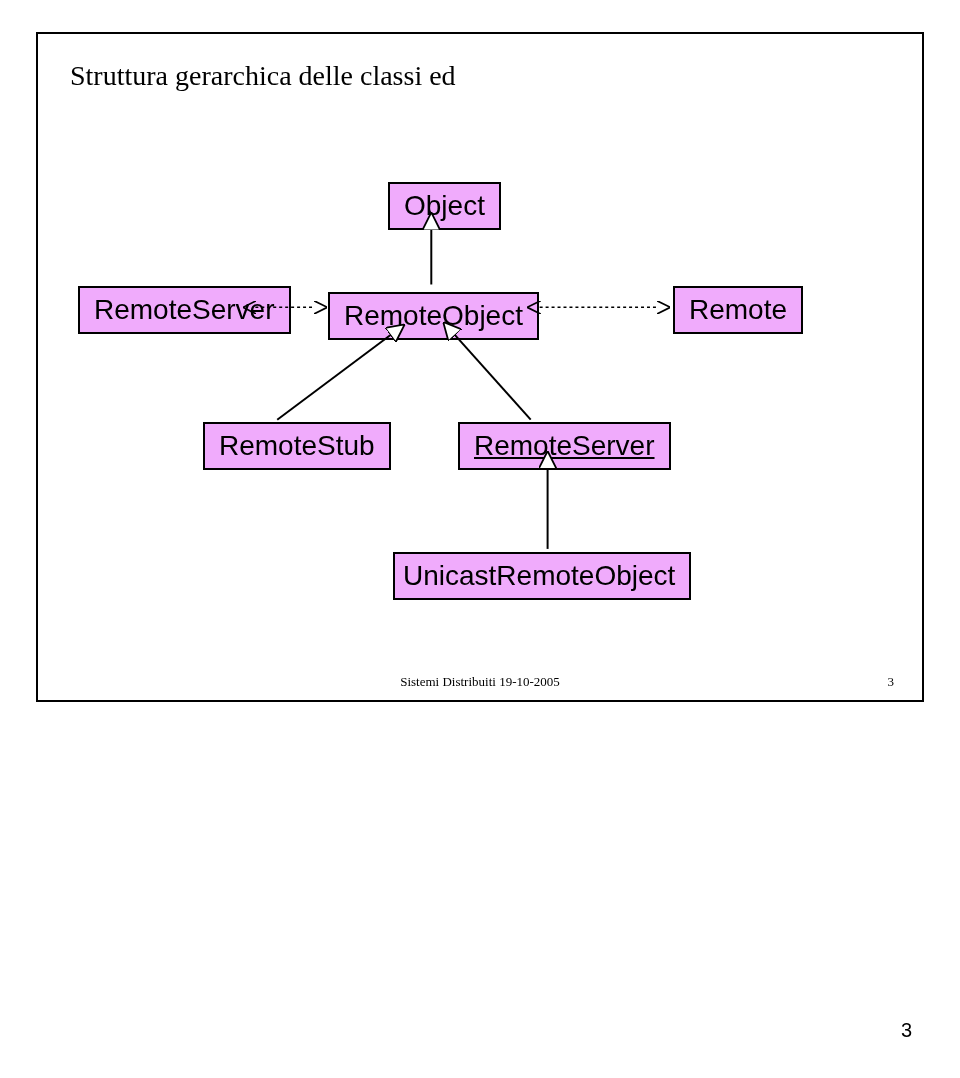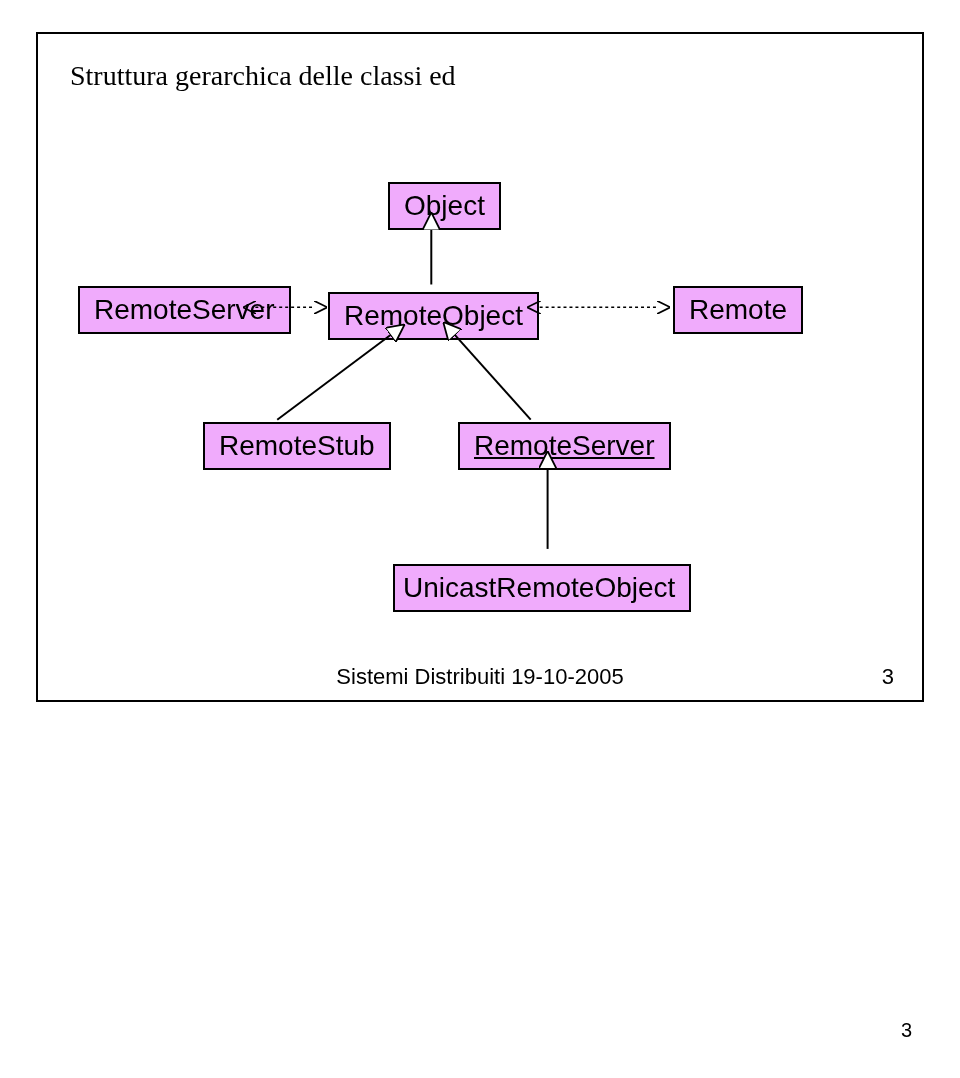--- a/index.html
+++ b/index.html
@@ -31,22 +31,22 @@
     border: 2px solid #000;
     padding: 6px 14px;
     font-family: Arial, Helvetica, sans-serif;
     font-size: 28px;
     background: #f0abfc;
     white-space: nowrap;
   }
   .footer-inside {
     position: absolute;
     bottom: 10px;
-    font-family: Liberation Sans, sans-serif;
-    font-size: 22px;
+    font-family: Liberation Serif, serif;
+    font-size: 13px;
   }
   .footer-inside.center { left: 50%; transform: translateX(-50%); }
   .footer-inside.right { right: 28px; }
   .page-number-outside {
     position: absolute;
     right: 48px;
     bottom: 36px;
     font-family: Arial, Helvetica, sans-serif;
     font-size: 20px;
   }
@@ -68,21 +68,21 @@
 
   <div class="node" style="top:148px; left:350px;">Object</div>
 
   <div class="node" style="top:252px; left:40px;">RemoteServer</div>
   <div class="node" style="top:258px; left:290px;">RemoteObject</div>
   <div class="node" style="top:252px; left:635px;">Remote</div>
 
   <div class="node" style="top:388px; left:138px;margin-left:27px;">RemoteStub</div>
   <div class="node" style="top:388px; left:420px;text-decoration:underline;">RemoteServer</div>
 
-  <div class="node" style="top:530px; left:355px;padding-left:8px;">UnicastRemoteObject</div>
+  <div class="node" style="top:518px; left:355px;padding-left:8px;">UnicastRemoteObject</div>
 
   <svg class="connectors" viewBox="0 0 888 670">
     <defs>
       <marker id="triangle" viewBox="0 0 12 12" refX="1" refY="6" markerWidth="9" markerHeight="9" orient="auto-start-reverse">
         <path d="M 0 0 L 12 6 L 0 12 z" fill="#fff" stroke="#000" stroke-width="1.2"></path>
       </marker>
       <marker id="arrow-open" viewBox="0 0 12 12" refX="1" refY="6" markerWidth="9" markerHeight="9" orient="auto-start-reverse">
         <path d="M 0 0 L 12 6 L 0 12" fill="none" stroke="#000" stroke-width="1.5"></path>
       </marker>
     </defs>

